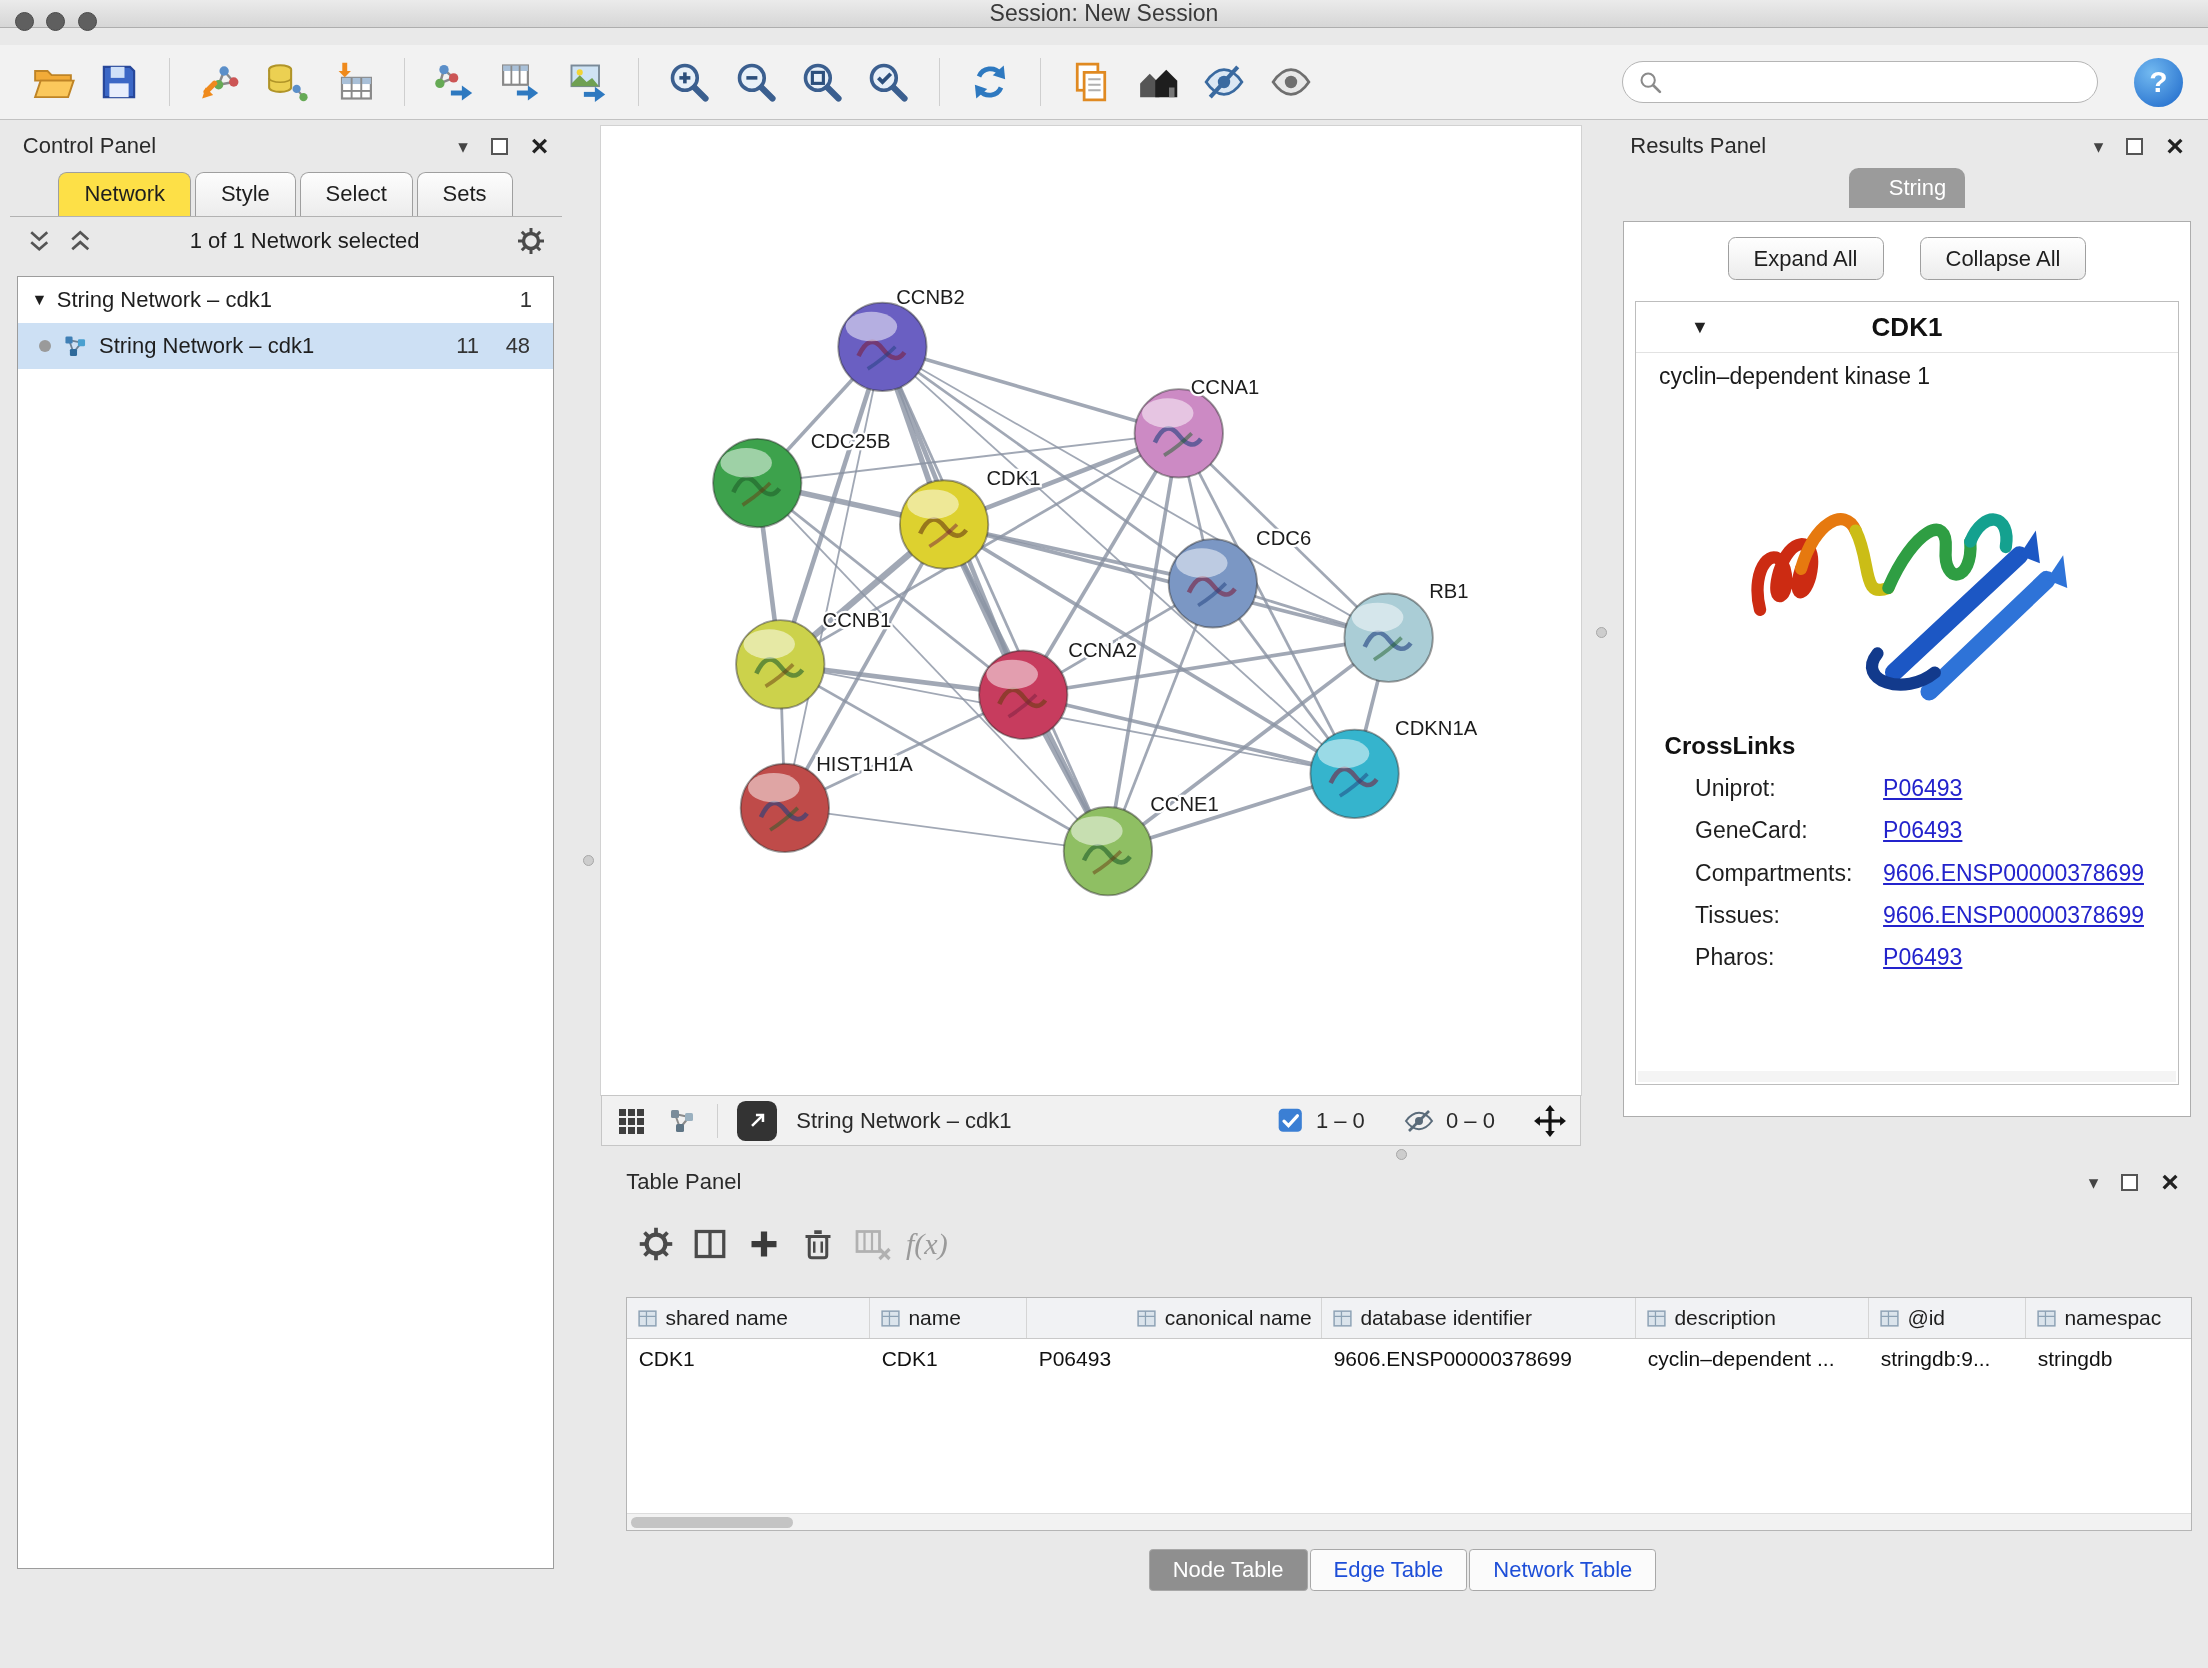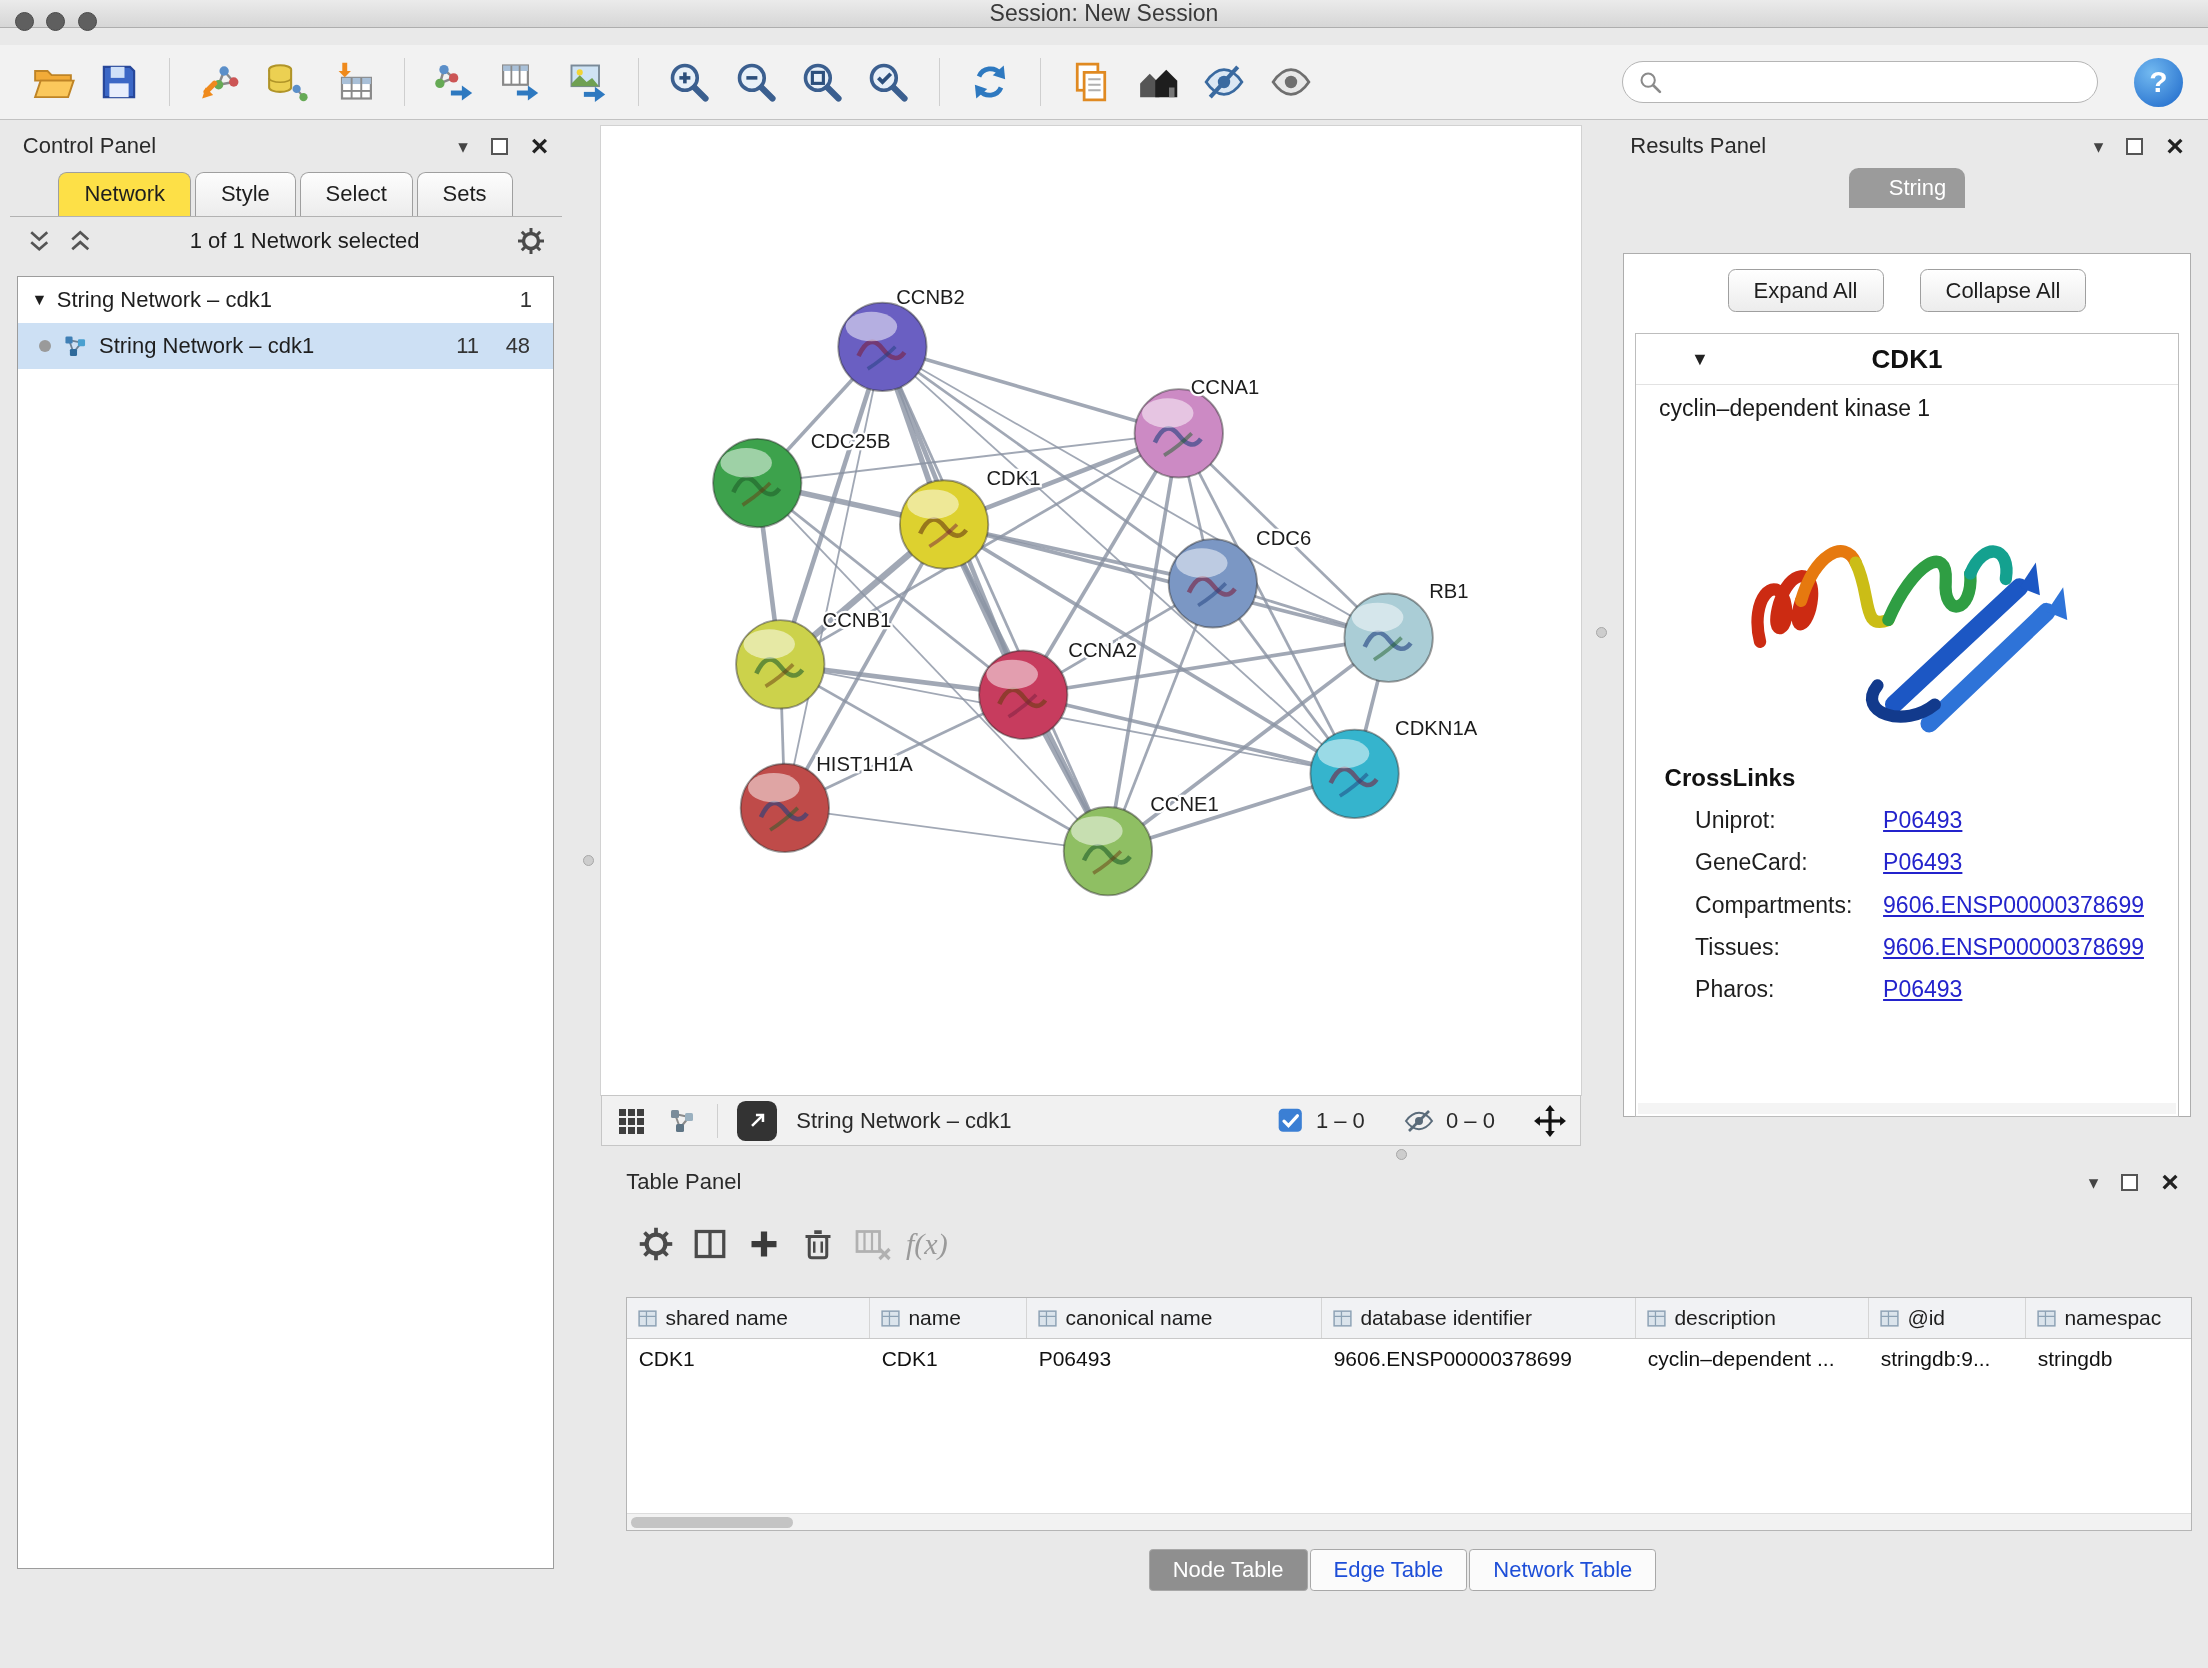--- a/index.html
+++ b/index.html
@@ -66,21 +66,21 @@
   .launch-btn{width:40px;height:40px;border-radius:8.6px;background:#333;display:flex;align-items:center;justify-content:center;}
   .launch-btn svg{width:25px;height:25px;}
   .nb-right{margin-left:auto;display:flex;align-items:center;gap:11.4px;}
   .nb-gap{width:15px;}
   .nb-sep{width:1px;height:34px;background:#cfcfcf;}
 
   
   .results-panel{position:absolute;left:1617px;top:126px;width:580px;height:997px;}
   .string-tab{margin:1.9px auto 0;width:116px;height:40px;background:#9b9b9b;color:#fff;font-size:22px;
     display:flex;align-items:center;justify-content:center;border-radius:9.5px 9.5px 0 0;padding-left:21px;}
-  .results-box{position:absolute;left:5.7px;right:5.7px;top:95px;bottom:5.7px;background:#fff;border:1px solid #adadad;padding-top:15px;margin-top:32px;}
+  .results-box{position:absolute;left:5.7px;right:5.7px;top:95px;bottom:5.7px;background:#fff;border:1px solid #adadad;padding-top:15px;}
   .res-btns{display:flex;justify-content:center;gap:36px;margin-bottom:21px;}
   .res-btn{padding:7.6px 25px;font-size:22px;color:#1e1e1e;border:1px solid #9f9f9f;border-radius:7.6px;
     background:linear-gradient(#ffffff,#ececec);}
   .res-card{margin:0 11.4px;border:1px solid #bdbdbd;background:#fff;position:relative;height:784px;}
   .res-card-h{position:relative;height:51px;border-bottom:1px solid #e2e2e2;display:flex;align-items:center;justify-content:center;}
   .res-card-h .tri2{position:absolute;left:55px;font-size:18px;color:#222;}
   .res-card-h .pname{font-size:26px;font-weight:bold;color:#111;}
   .res-desc{font-size:23px;padding:9.5px 0 0 23px;color:#1a1a1a;}
   .protein-img{display:block;margin:15px auto 7.6px;width:361px;height:314px;}
   .xl-title{font-size:24px;font-weight:bold;padding-left:28.5px;margin:13.3px 0 7.6px;color:#111;}
@@ -663,21 +663,21 @@
             <span>shared name</span>
           </div>
           <div class="th" style="width: 157px;">
             <svg viewBox="0 0 20 20">
               <rect x="2" y="3" width="16" height="14" fill="#dbe4ec" stroke="#8da2b5" stroke-width="1.4"></rect>
               <line x1="2" y1="8" x2="18" y2="8" stroke="#8da2b5" stroke-width="1.2"></line>
               <line x1="9" y1="3" x2="9" y2="17" stroke="#8da2b5" stroke-width="1.2"></line>
             </svg>
             <span>name</span>
           </div>
-          <div class="th" style="width: 295px;">
+          <div class="th" style="width: 295px; justify-content: flex-end;">
             <svg viewBox="0 0 20 20">
               <rect x="2" y="3" width="16" height="14" fill="#dbe4ec" stroke="#8da2b5" stroke-width="1.4"></rect>
               <line x1="2" y1="8" x2="18" y2="8" stroke="#8da2b5" stroke-width="1.2"></line>
               <line x1="9" y1="3" x2="9" y2="17" stroke="#8da2b5" stroke-width="1.2"></line>
             </svg>
             <span>canonical name</span>
           </div>
           <div class="th" style="width: 314px;">
             <svg viewBox="0 0 20 20">
               <rect x="2" y="3" width="16" height="14" fill="#dbe4ec" stroke="#8da2b5" stroke-width="1.4"></rect>

